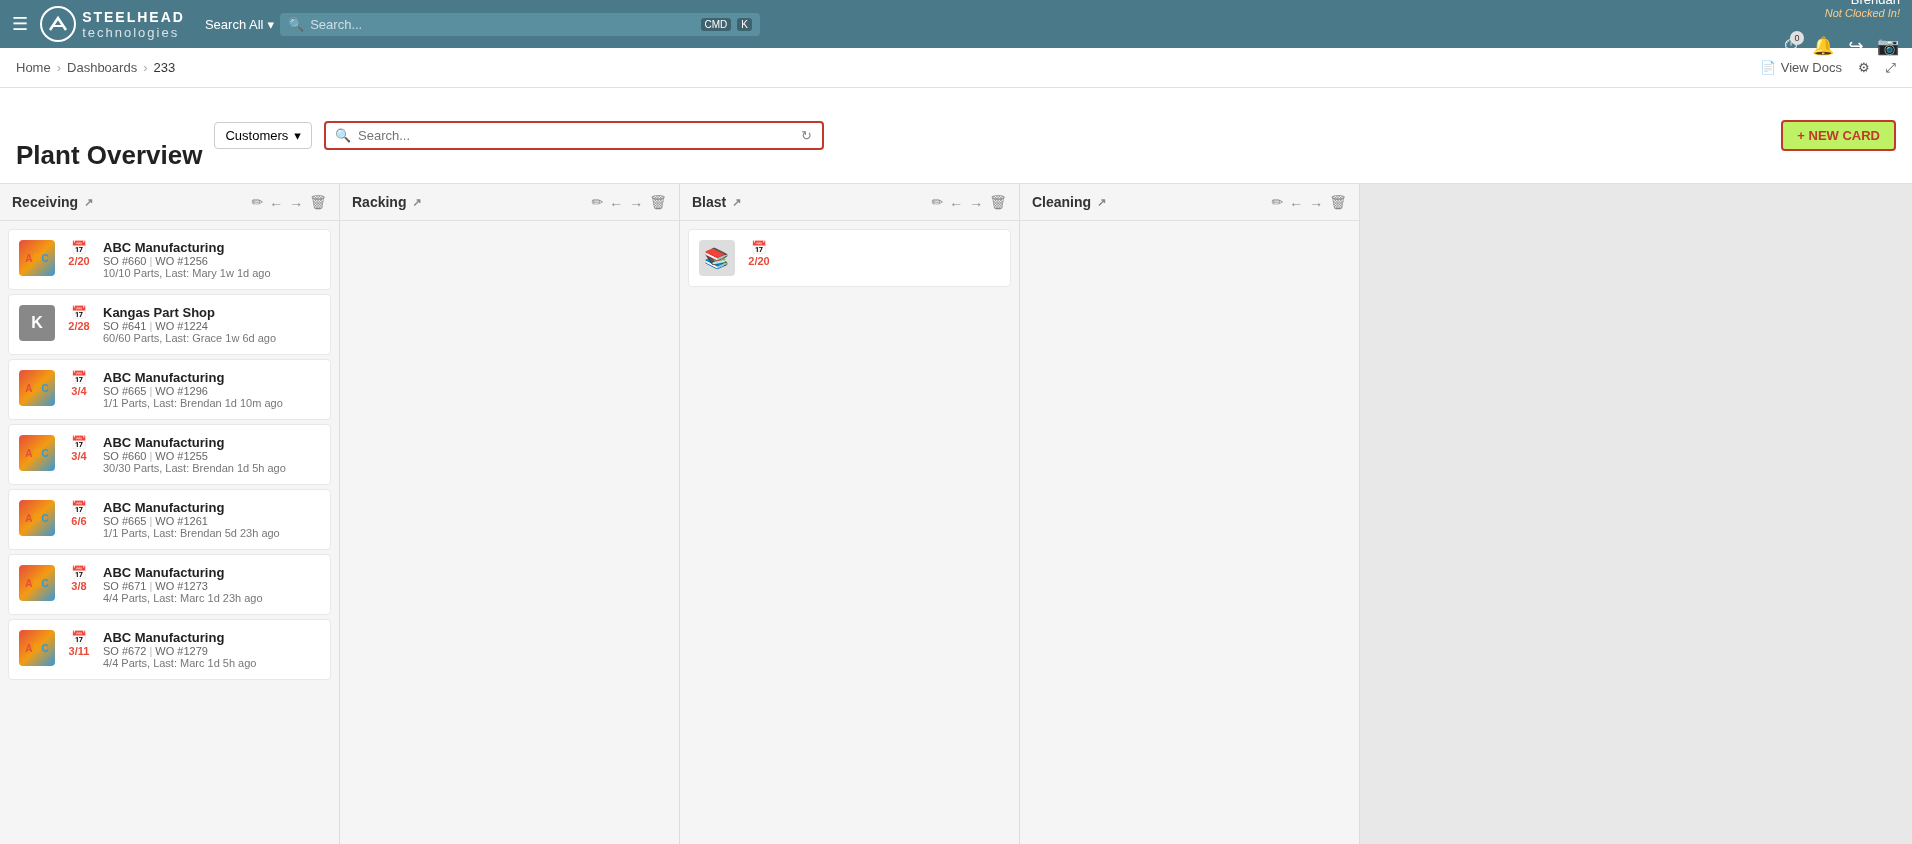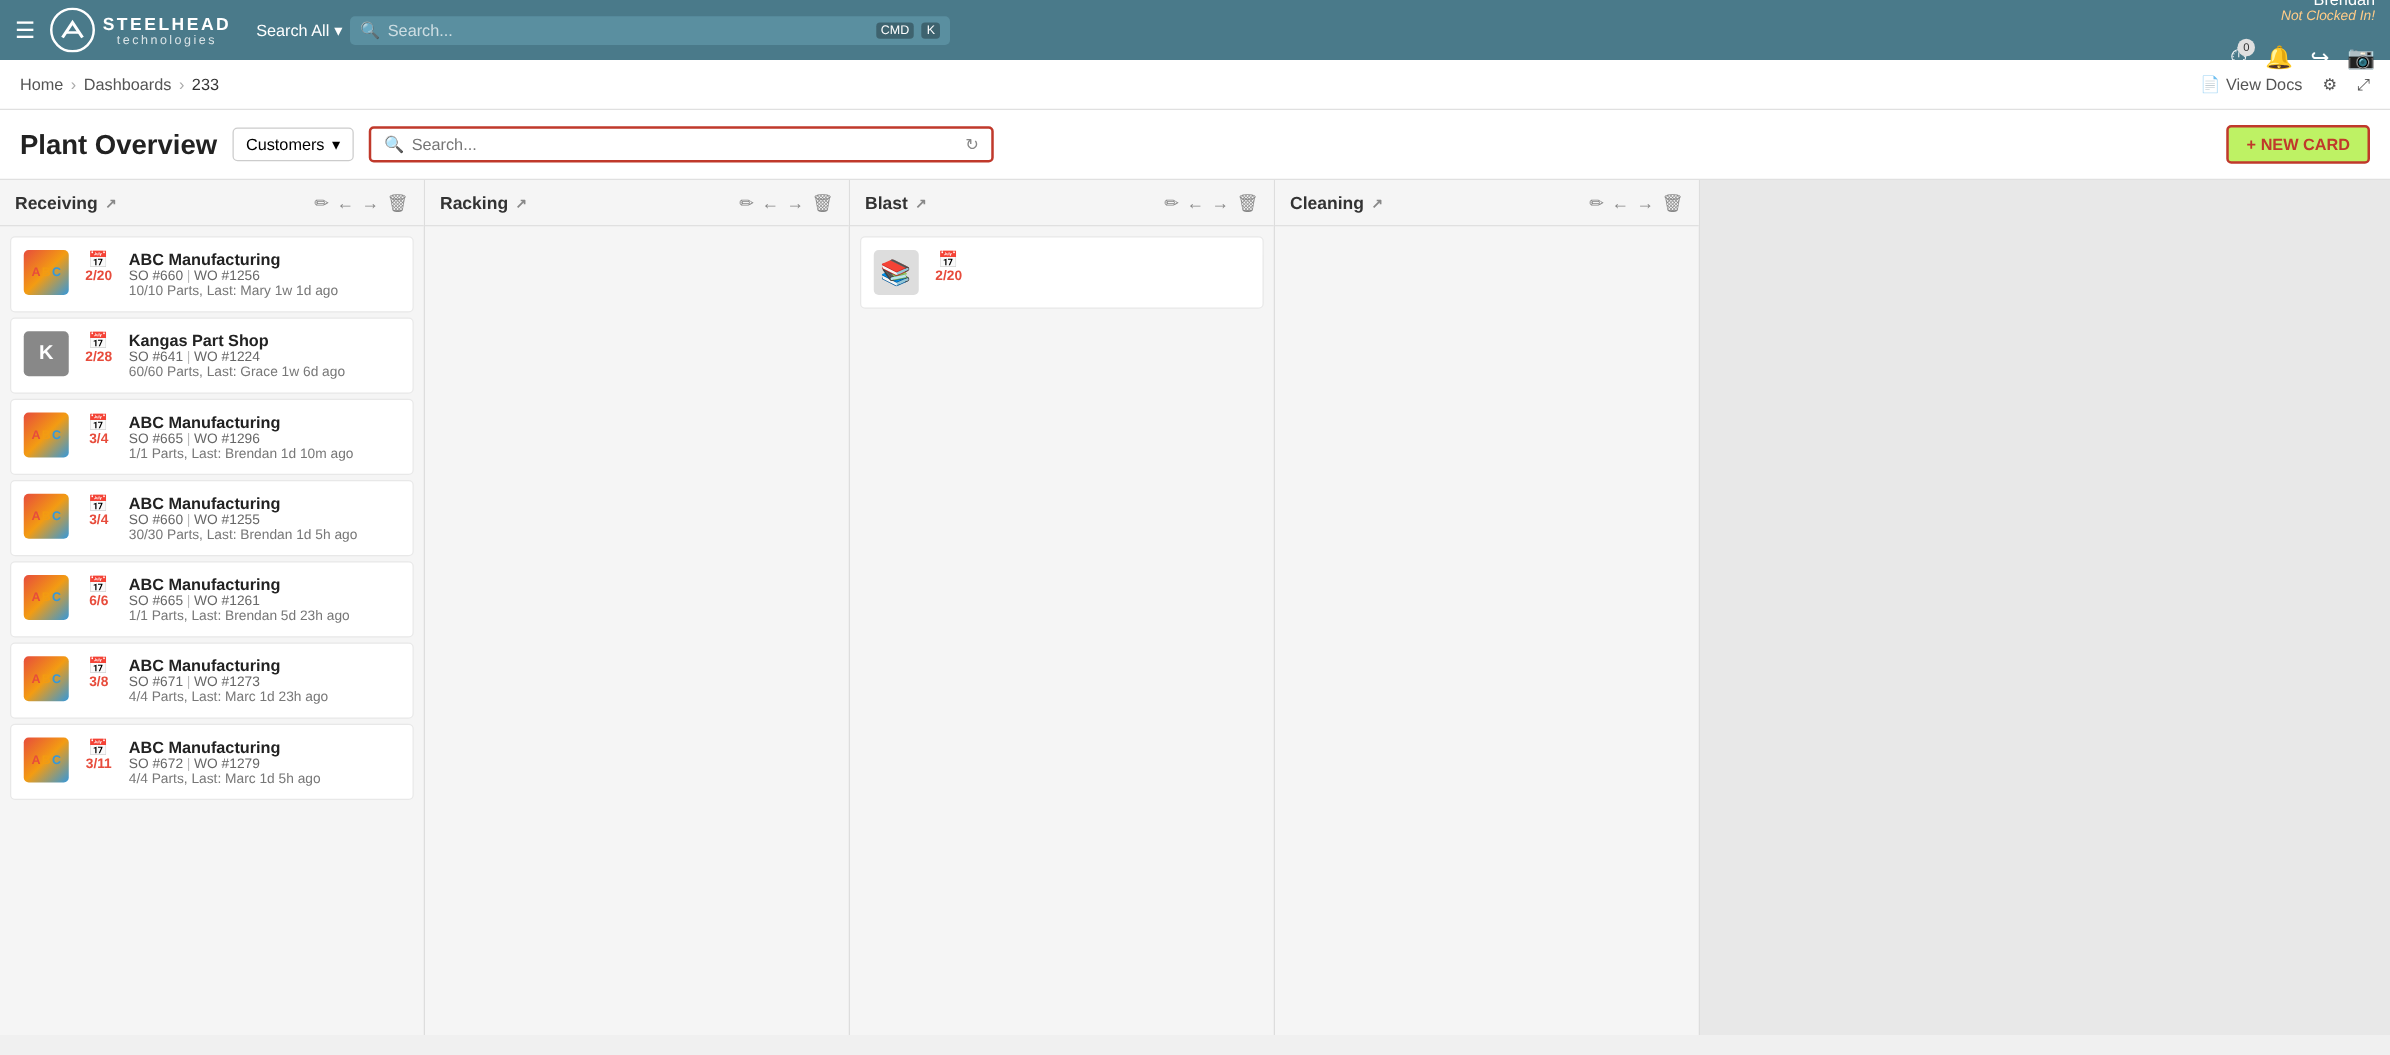--- a/index.html
+++ b/index.html
@@ -50,21 +50,21 @@
 
     
     .main-toolbar {
       background: white;
       padding: 12px 16px;
       display: flex;
       align-items: center;
       gap: 12px;
       border-bottom: 1px solid #e0e0e0;
     }
-    .page-title { font-size: 22px; font-weight: 700; color: #222; }
+    .page-title { font-size: 26px; font-weight: 700; color: #222; margin-top: 40px; }
     .customers-btn {
       display: flex; align-items: center; gap: 6px;
       border: 1px solid #ccc; border-radius: 4px; padding: 5px 10px;
       background: white; cursor: pointer; font-size: 13px;
     }
     .filter-search {
       display: flex; align-items: center; gap: 6px;
       border: 2px solid #c0392b; border-radius: 4px; padding: 5px 10px;
       background: white; flex: 1; max-width: 500px;
     }
@@ -172,21 +172,21 @@
 <nav class="top-nav">
   <span class="nav-hamburger">☰</span>
   <div class="nav-logo">
     <svg class="nav-logo-icon" viewBox="0 0 36 36">
       <circle cx="18" cy="18" r="17" fill="none" stroke="white" stroke-width="2"></circle>
       <path d="M10 24 L18 12 L26 24" fill="none" stroke="white" stroke-width="2.5"></path>
       <path d="M13 20 L23 20" stroke="white" stroke-width="2"></path>
     </svg>
     <div>
       <span style="color:white;font-size:14px;font-weight:700;letter-spacing:2px;">STEELHEAD</span>
-      <span style="display:block;font-size:10px;color:rgba(255,255,255,0.8);letter-spacing:2px;text-align:center;">technologies</span>
+      <span style="display:block;font-size:13px;color:rgba(255,255,255,0.8);letter-spacing:2px;">technologies</span>
     </div>
   </div>
   <div class="nav-search-area">
     <div class="nav-search-all">
       <span>Search All</span>
       <span>▾</span>
     </div>
     <div class="nav-search-box">
       <span style="color:rgba(255,255,255,0.7)">🔍</span>
       <input style="background: transparent; border: none; outline: none; color: white; font-size: 13px; width: 100%;" placeholder="Search...">

